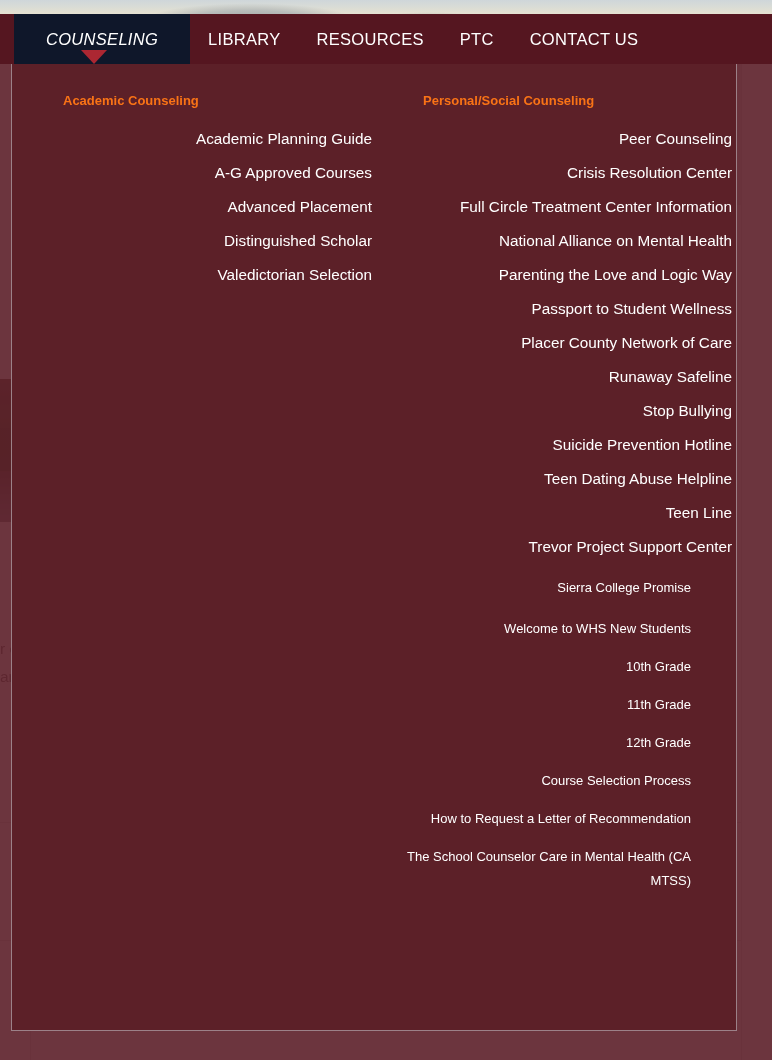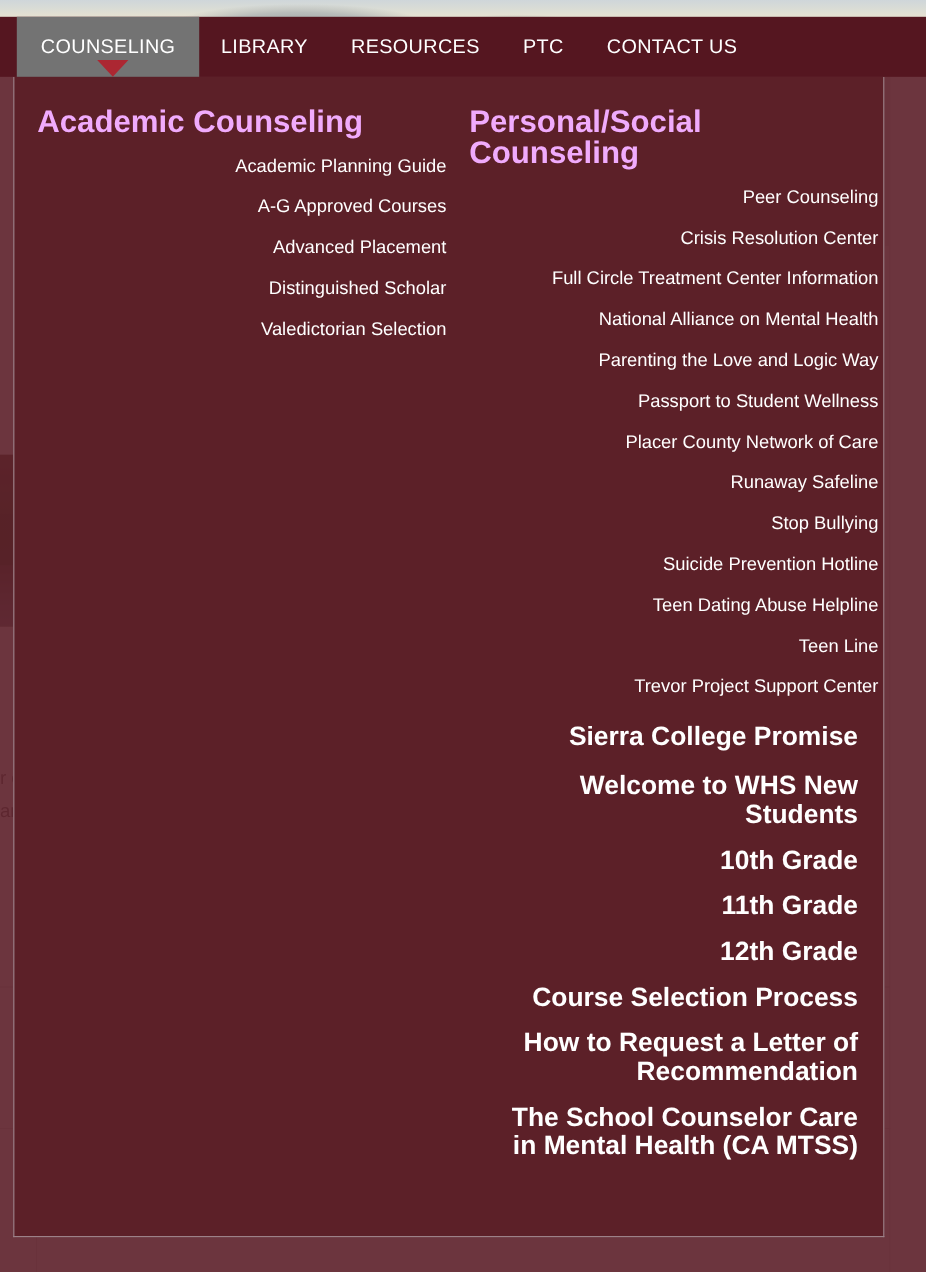--- a/index.html
+++ b/index.html
@@ -145,22 +145,23 @@
     font-size: 16.5px;
     letter-spacing: 0.3px;
     white-space: nowrap;
     cursor: pointer;
     position: relative;
   }
 
   .navitem.first { margin-left: 14px; }
 
   .navitem.active {
-    background: #737373;
-    padding: 0 20px;
+    background: #0f172a;
+    padding: 0 32px;
+    font-style: italic;
   }
 
   .nav-pointer {
     position: absolute;
     left: 50%;
     top: 50px;
     transform: translateX(-50%);
     width: 0; height: 0;
     border-left: 13px solid transparent;
     border-right: 13px solid transparent;
@@ -186,47 +187,47 @@
     padding: 24px 0 0 0;
   }
 
   .dd-col {
     padding-left: 19px;
   }
   .dd-col.left  { width: 360px; }
   .dd-col.right { width: 360px; }
 
   .dd-heading {
-    color: #f0abfc;
-    font-size: 26px;
+    color: #f97316;
+    font-size: 13px;
     font-weight: bold;
     line-height: 26px;
     margin-bottom: 14px;
     cursor: pointer;
+    margin-left: 32px;
   }
 
   .dd-link {
     display: block;
     color: #ffffff;
     font-size: 15.3px;
     line-height: 21px;
     margin-bottom: 13px;
     cursor: pointer;
     text-decoration: none;
     text-align: right;
   }
 
   .dd-link.bold {
-    font-weight: bold;
-    font-size: 22px;
+    font-weight: normal;
+    font-size: 13px;
     line-height: 24px;
     margin-top: 19px;
     margin-bottom: 17px;
     max-width: 300px;
-    margin-left: 24px;
   }
 
   .dd-link.bold.tight {
     margin-top: 10px;
     margin-bottom: 14px;
   }
 </style>
 </head>
 <body>
 

